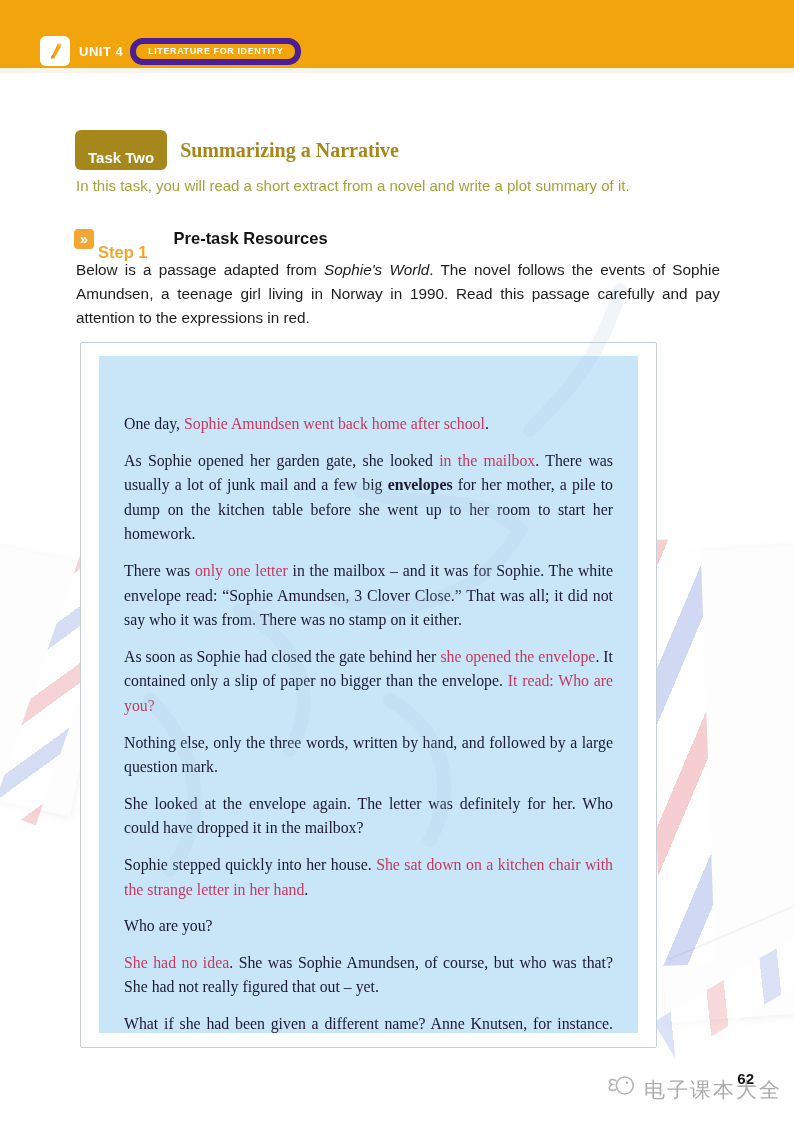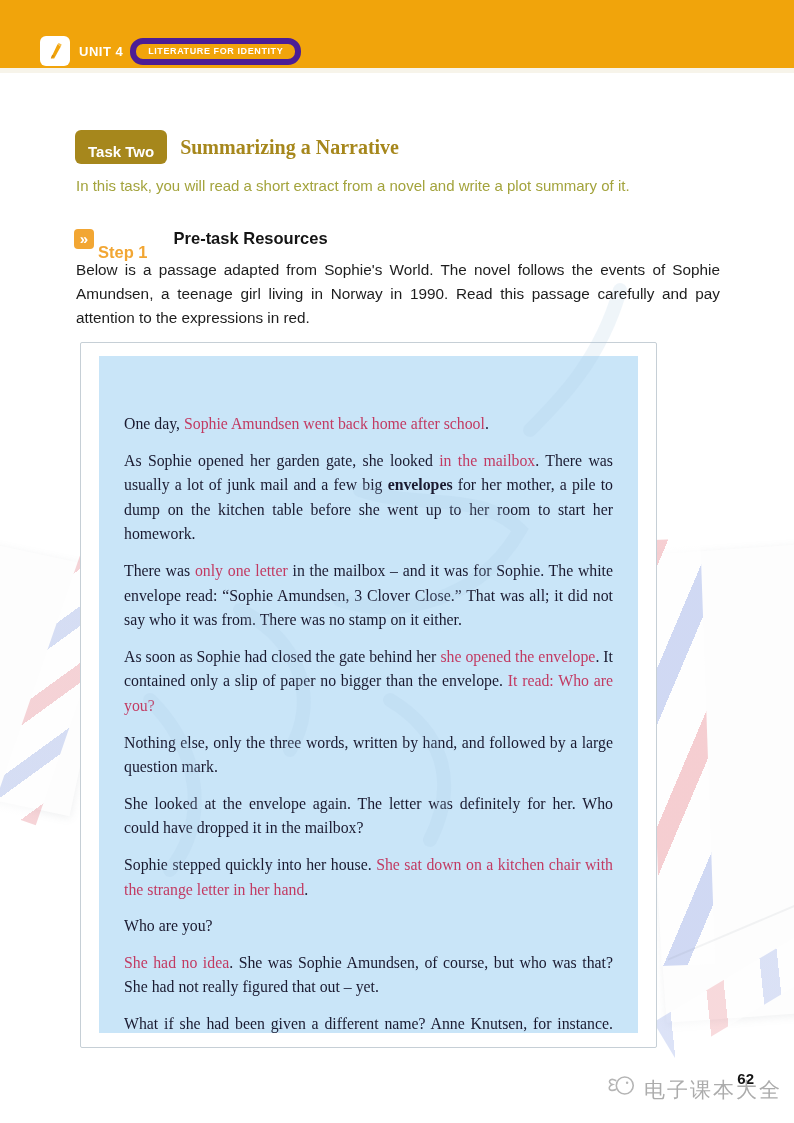--- a/index.html
+++ b/index.html
@@ -62,21 +62,21 @@
   
   .pub-watermark {
     position:absolute; left:60px; top:280px; width:700px; height:700px; z-index:3;
     pointer-events:none; opacity:0.5;
   }
 
   
   .task-row { position:absolute; left:75px; top:130px; display:flex; align-items:center; z-index:4; }
   .task-badge {
     background:var(--gold, #A6871C); color:#ffffff; font-weight:700; font-size:15px;
-    padding:13px 13px 4px; border-radius:6px;text-align:right;
+    padding:19px 13px 4px; border-radius:6px;text-align:right;
   }
   .task-title {
     margin-left:13px; color:var(--gold, #A6871C); font-weight:700; font-size:20px;
     font-family:"Liberation Serif", serif;
   }
   .task-intro {
     position:absolute; left:76px; top:175px; width:648px; z-index:4;
     color:var(--olive, #A3A33C); font-size:15px; line-height:21px;
   }
 
@@ -108,21 +108,21 @@
     padding:56px 25px 18px;
   }
   .passage-inner p {
     font-family:"Liberation Serif", serif;
     font-size:15.8px; line-height:24.6px; text-align:justify;
     color:var(--passage-ink, #1A1A30);
     margin:0 0 12px;
   }
   .seg-red { color:var(--red-text, #C23A62); }
   .seg-bold { font-weight:700; }
-  .seg-italic { }
+  .seg-italic { font-style:italic; }
 
   
   .page-number {
     position:absolute; left:0; right:40px; top:1070px; text-align:right; z-index:4;
     color:#141414; font-weight:700; font-size:15px;
   }
   .site-watermark {
     position:absolute; right:12px; top:1072px; z-index:4;
     display:flex; align-items:flex-end; gap:7px;
     color:#ACACAC; font-size:21px; letter-spacing:2px;

